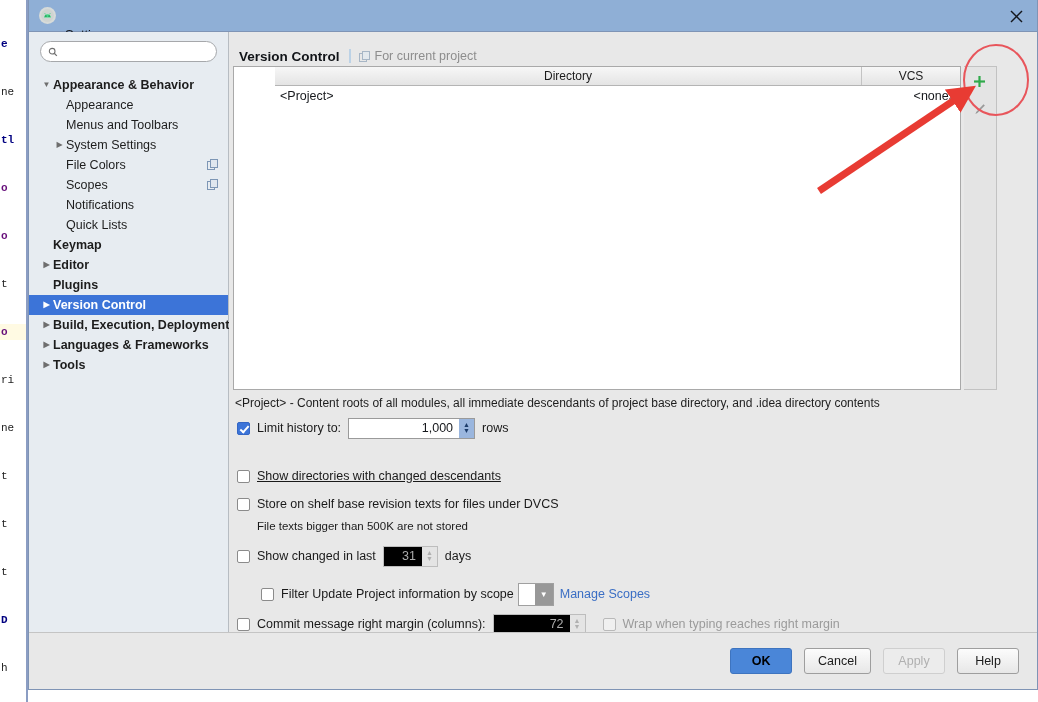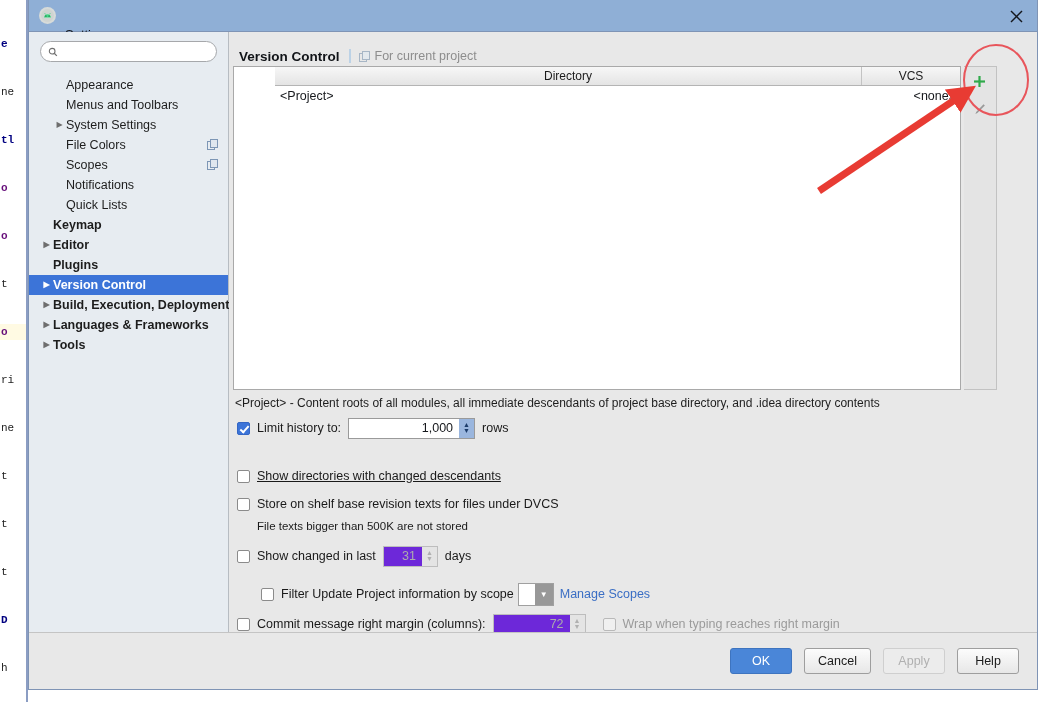--- a/index.html
+++ b/index.html
@@ -320,21 +320,21 @@
     color: #16181c;
   }
   .spinner .sbtns {
     width: 15px;
     background: #9ab6de;
     display: flex; flex-direction: column;
     align-items: center; justify-content: center;
     cursor: pointer;
   }
   .spinner .sbtns span { font-size: 7px; line-height: 6px; color: #1c3c6a; }
-  .spinner.disabled { border-color: #bdbdbd; background: #6d28d9; }
+  .spinner.disabled { border-color: #bdbdbd; background: #000000; }
   .spinner.disabled .sval { color: #acacac; }
   .spinner.disabled .sbtns { background: #e4e4e4; }
   .spinner.disabled .sbtns span { color: #b0b0b0; }
   .spinner.narrow .sval { width: 32px; }
   .spinner.mid .sval { width: 70px; }
   .combo {
     display: inline-flex;
     width: 36px; height: 23px;
     border: 1px solid #a0a0a0;
     box-sizing: border-box;
@@ -381,22 +381,22 @@
     color: #1c1c1c;
     display: flex; align-items: center; justify-content: center;
     cursor: pointer;
     font-family: "Liberation Sans", sans-serif;
     padding: 0 13px;
     box-sizing: border-box;
   }
   .btn.primary {
     background: #4a86d8;
     border-color: #3e74bf;
-    color: #ffffff;
-    font-weight: normal;
+    color: #000000;
+    font-weight: bold;
   }
   .btn.disabled {
     color: #b0b0b0;
     border-color: #cfcfcf;
     background: #ececec;
   }
 
   
   .anno {
     position: absolute;
@@ -467,20 +467,24 @@
           <div class="search-box">
             <svg width="12" height="12" viewBox="0 0 12 12">
               <circle cx="5" cy="5" r="3.4" fill="none" stroke="#6f6f6f" stroke-width="1.3"></circle>
               <line x1="7.5" y1="7.5" x2="10.6" y2="10.6" stroke="#6f6f6f" stroke-width="1.4"></line>
             </svg>
             <input class="search-input" type="text" placeholder="" style="">
           </div>
         </div>
 
         <div class="tree">
+          <div class="tree-item lvl0">
+            <span class="arrow open"></span>
+            <span class="lbl">Appearance &amp; Behavior</span>
+          </div>
           <div class="tree-item lvl1">
             <span class="arrow"></span>
             <span class="lbl">Appearance</span>
           </div>
           <div class="tree-item lvl1">
             <span class="arrow"></span>
             <span class="lbl">Menus and Toolbars</span>
           </div>
           <div class="tree-item lvl1">
             <span class="arrow closed"></span>

